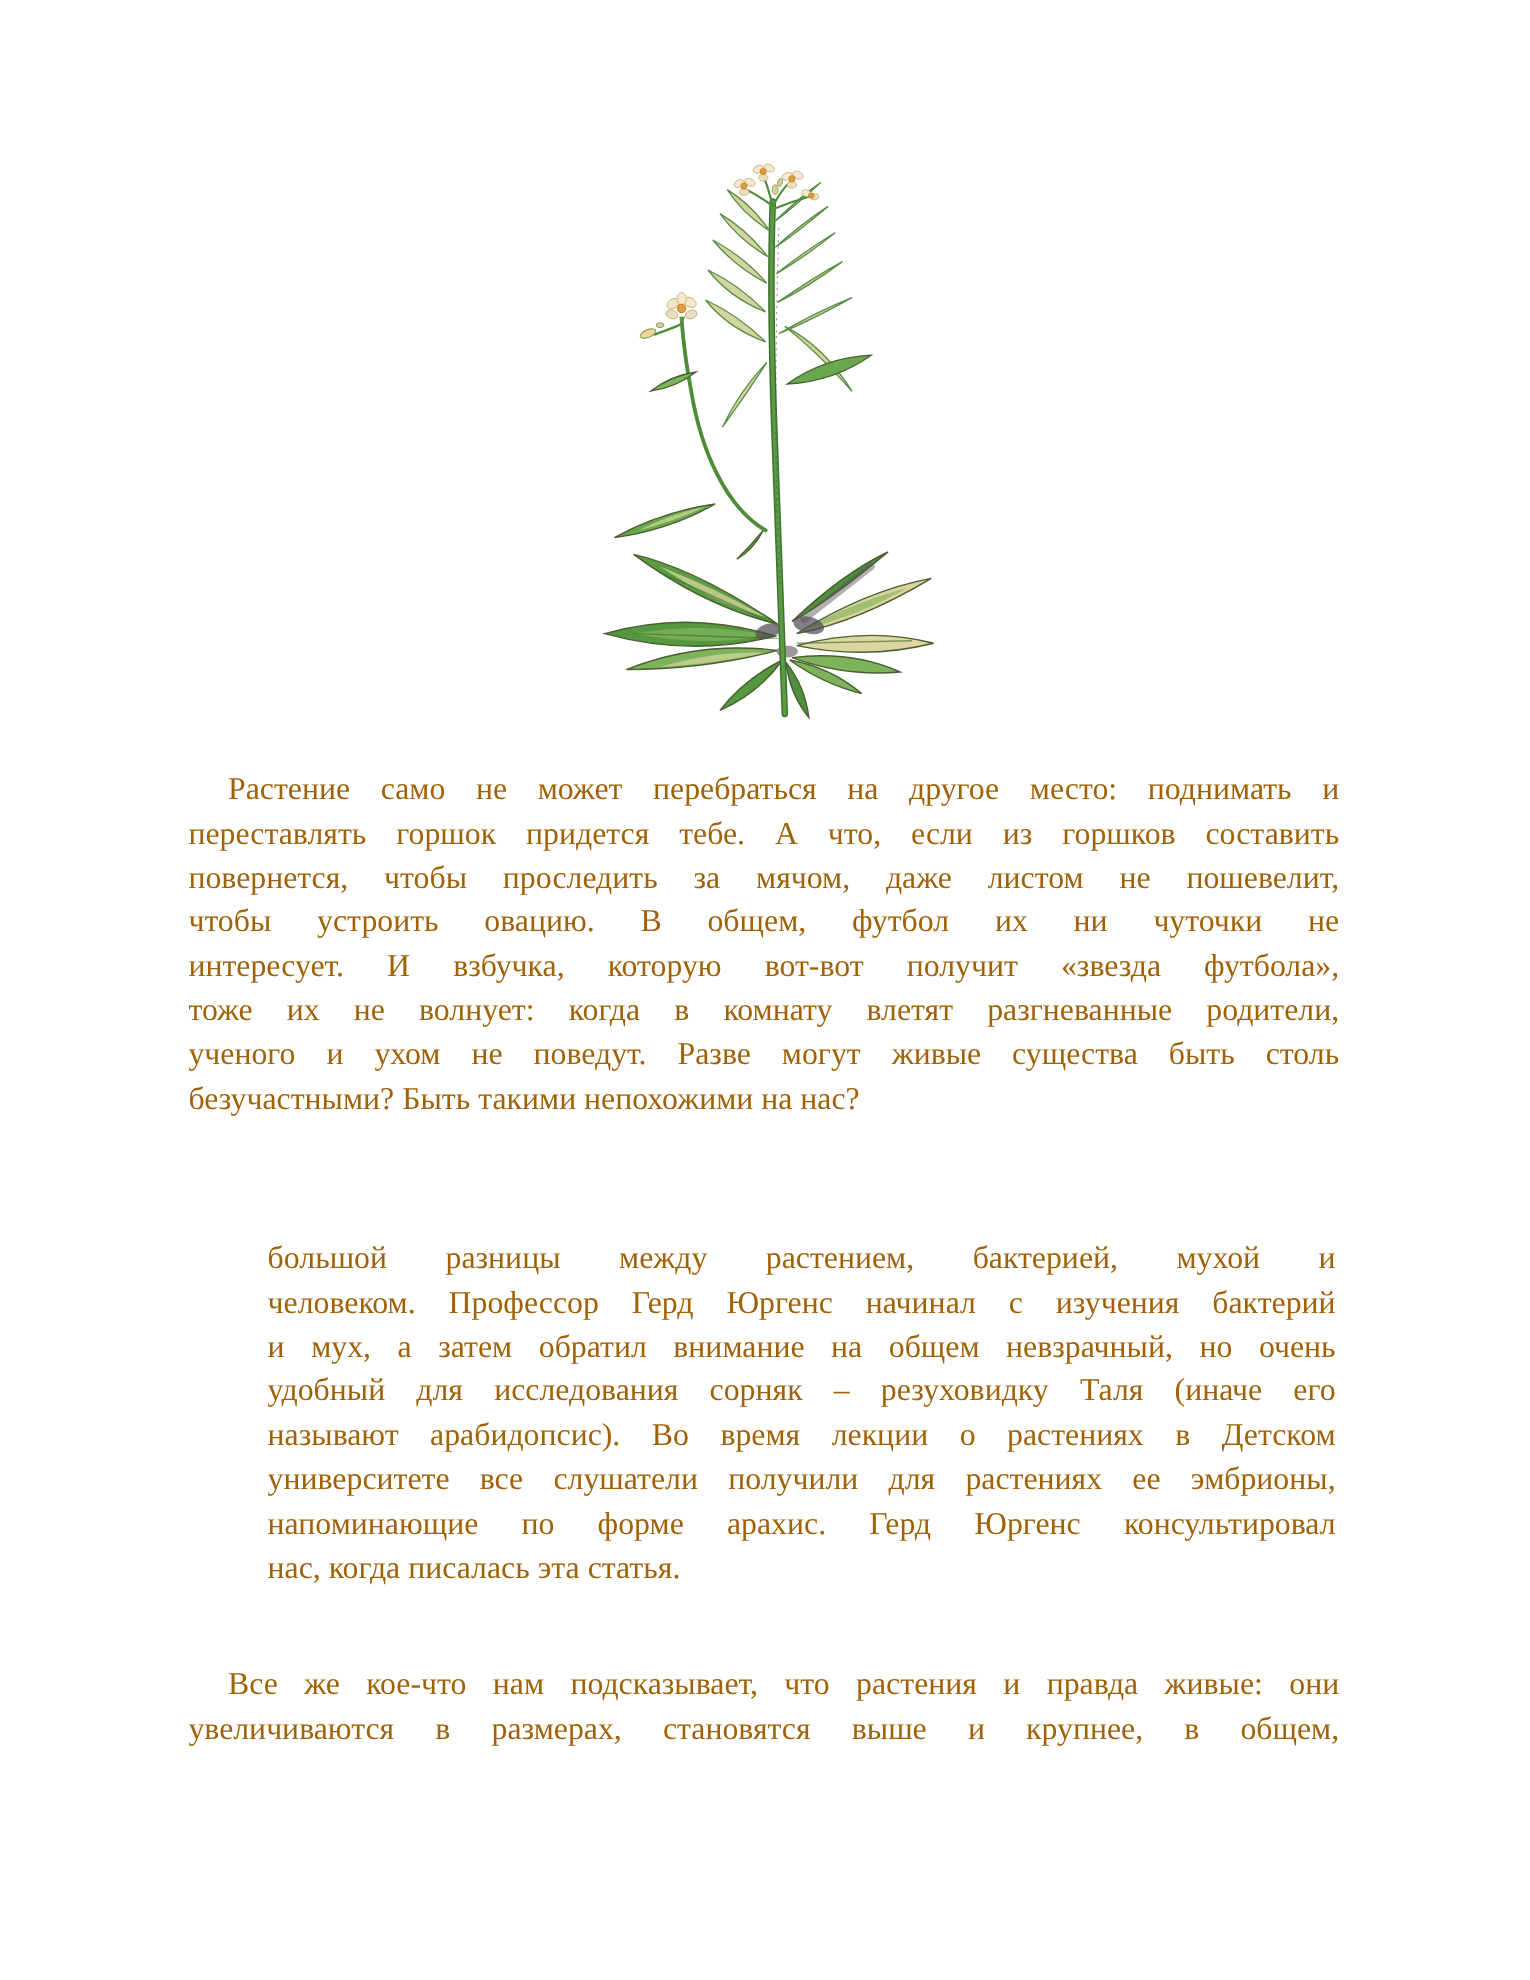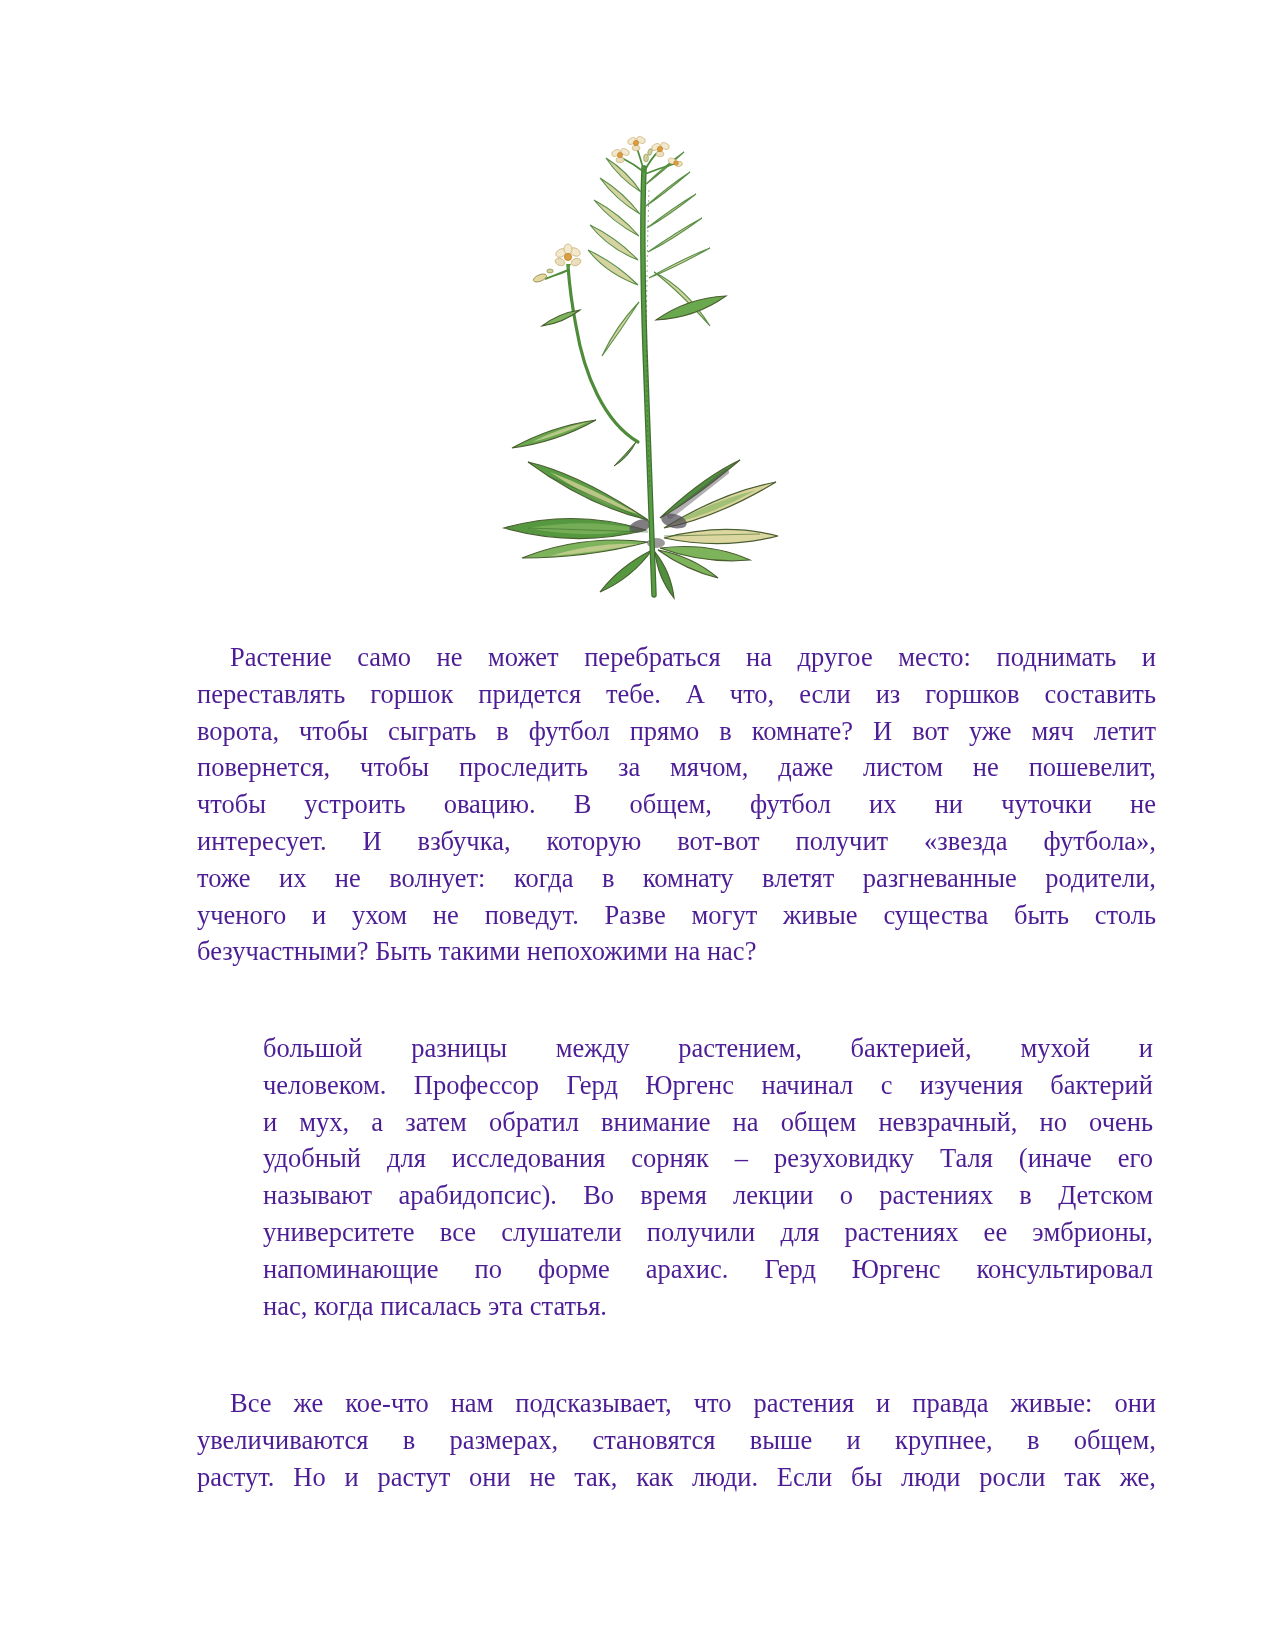--- a/index.html
+++ b/index.html
@@ -18,22 +18,21 @@
     position: absolute;
     left: 488px;
     top: 130px;
     width: 312px;
     height: 470px;
   }
   .para {
     position: absolute;
     font-size: 26.5px;
     line-height: 36.8px;
-    color: #4c1d95;
-    margin-left: 40px;
+    color: #a16207;
   }
   #para1 { top: 639px;  left: 157px; width: 959px; }
   #quote { top: 1030px; left: 223px; width: 890px; }
   #para3 { top: 1385px; left: 157px; width: 959px; }
   .ln {
     height: 36.8px;
     overflow: hidden;
     text-align: justify;
     text-align-last: justify;
     -moz-text-align-last: justify;
@@ -142,21 +141,20 @@
         <circle cx="188" cy="33" r="2.3" fill="#dd9e3e" stroke="#b5791f" stroke-width="0.6"></circle>
       </g>
       <ellipse cx="158" cy="28" rx="2.4" ry="4" fill="#cfd19b" stroke="#8a8a4a" stroke-width="0.6"></ellipse>
       <ellipse cx="162" cy="22" rx="2" ry="3.4" fill="#cfd19b" stroke="#8a8a4a" stroke-width="0.6" transform="rotate(18 162 22)"></ellipse>
     </g>
   </svg>
 
   <div class="para" id="para1">
     <div class="ln indent">Растение само не может перебраться на другое место: поднимать и</div>
     <div class="ln">переставлять горшок придется тебе. А что, если из горшков составить</div>
-    <div class="ln">ворота, чтобы сыграть в футбол прямо в комнате? И вот уже мяч летит</div>
     <div class="ln">повернется, чтобы проследить за мячом, даже листом не пошевелит,</div>
     <div class="ln">чтобы устроить овацию. В общем, футбол их ни чуточки не</div>
     <div class="ln">интересует. И взбучка, которую вот-вот получит «звезда футбола»,</div>
     <div class="ln">тоже их не волнует: когда в комнату влетят разгневанные родители,</div>
     <div class="ln">ученого и ухом не поведут. Разве могут живые существа быть столь</div>
     <div class="ln last">безучастными? Быть такими непохожими на нас?</div>
   </div>
 
   <div class="para" id="quote">
     <div class="ln">большой разницы между растением, бактерией, мухой и</div>
@@ -165,16 +163,15 @@
     <div class="ln">удобный для исследования сорняк – резуховидку Таля (иначе его</div>
     <div class="ln">называют арабидопсис). Во время лекции о растениях в Детском</div>
     <div class="ln">университете все слушатели получили для растениях ее эмбрионы,</div>
     <div class="ln">напоминающие по форме арахис. Герд Юргенс консультировал</div>
     <div class="ln last">нас, когда писалась эта статья.</div>
   </div>
 
   <div class="para" id="para3">
     <div class="ln indent">Все же кое-что нам подсказывает, что растения и правда живые: они</div>
     <div class="ln">увеличиваются в размерах, становятся выше и крупнее, в общем,</div>
-    <div class="ln">растут. Но и растут они не так, как люди. Если бы люди росли так же,</div>
   </div>
 
 </div>
 
 </body></html>

